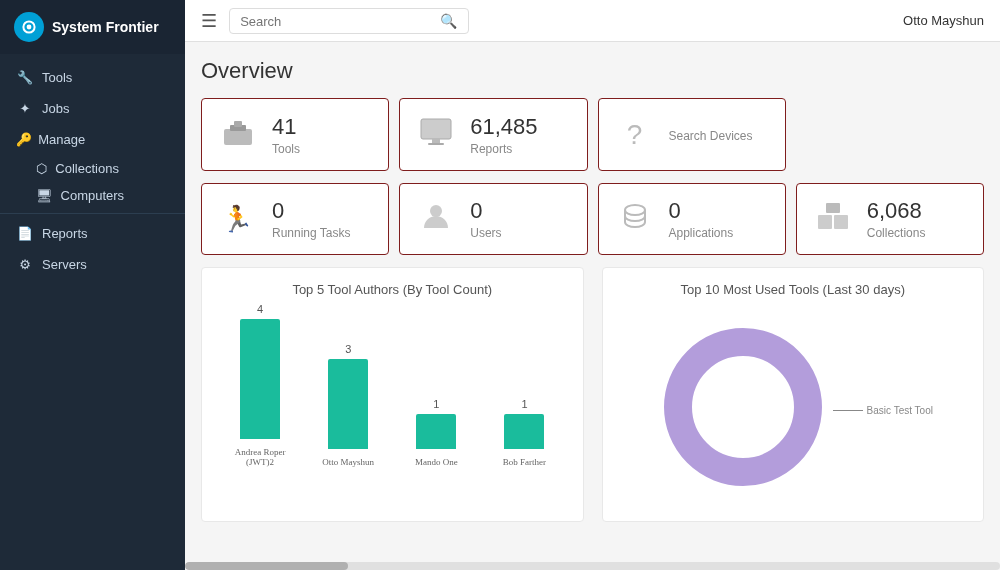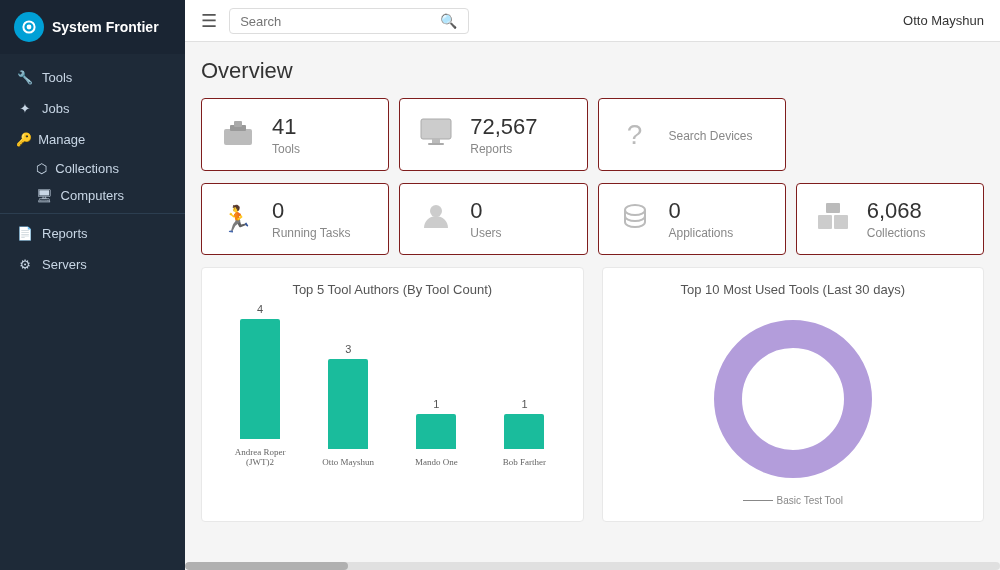--- a/index.html
+++ b/index.html
@@ -158,21 +158,21 @@
     .bar {
       background: #1abc9c;
       width: 40px;
       border-radius: 2px 2px 0 0;
     }
     .bar-label { font-size: 9px; color: #666; text-align: center; margin-top: 4px; font-family: Liberation Serif, serif; }
 
     
     #donut-container {
       display: flex;
-      flex-direction: column;
+      flex-direction: row;
       align-items: center;
       justify-content: center;
       height: 200px;
       position: relative;
     }
     #donut-container svg { width: 180px; height: 180px; }
     .donut-legend {
       font-size: 10px;
       color: #888;
       margin-top: 6px;
@@ -284,21 +284,21 @@
 
       <div class="stat-card">
         <div class="stat-icon">
           <svg width="36" height="32" viewBox="0 0 36 32" fill="none">
             <rect x="3" y="4" width="30" height="20" rx="2" fill="#ccc" stroke="#aaa" stroke-width="1"></rect>
             <rect x="14" y="24" width="8" height="4" fill="#bbb"></rect>
             <rect x="10" y="28" width="16" height="2" rx="1" fill="#aaa"></rect>
           </svg>
         </div>
         <div class="stat-info">
-          <span class="stat-number">72,567</span>
+          <span class="stat-number">61,485</span>
           <span class="stat-label">Reports</span>
         </div>
       </div>
 
       <div class="stat-card">
         <div class="stat-icon" style="font-size:28px;color:#bbb;">?</div>
         <div class="stat-info">
           <span class="stat-label">Search Devices</span>
         </div>
       </div>

